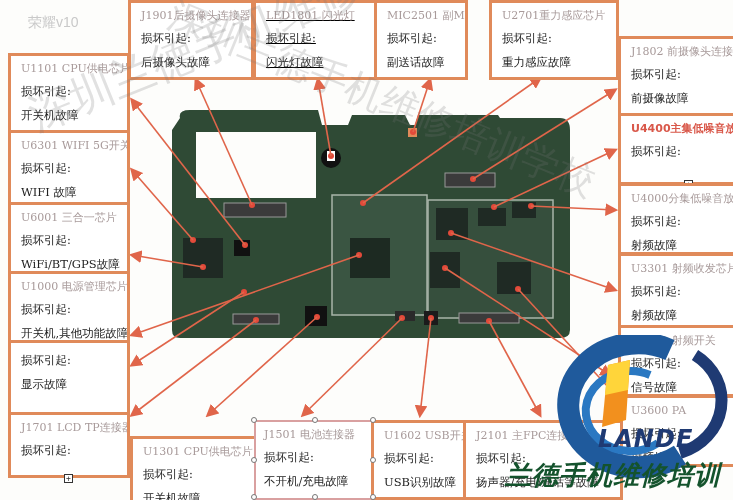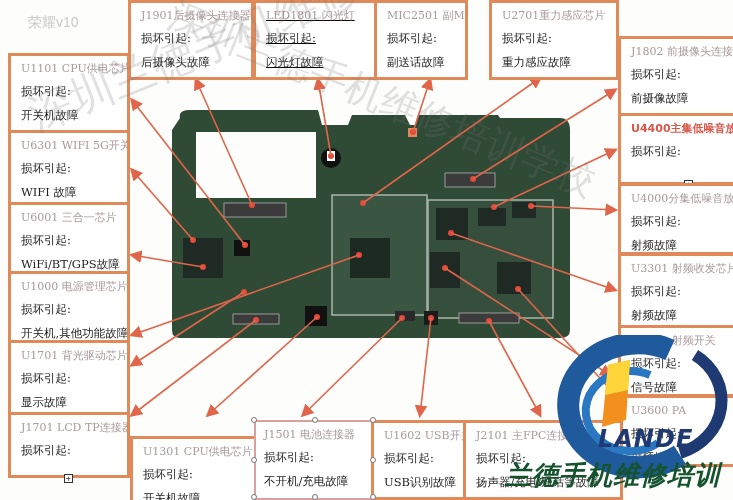--- a/index.html
+++ b/index.html
@@ -191,21 +191,20 @@
     <div class="title">U6001  三合一芯片</div>
     <div class="line">损坏引起:</div>
     <div class="line">WiFi/BT/GPS故障</div>
   </div>
   <div class="box" style="left:8px; top:271px; width:122px; height:72px;">
     <div class="title">U1000  电源管理芯片</div>
     <div class="line">损坏引起:</div>
     <div class="line">开关机,其他功能故障</div>
   </div>
   <div class="box" style="left:8px; top:340px; width:122px; height:75px;">
-    <div class="title">U1701  背光驱动芯片</div>
     <div class="line">损坏引起:</div>
     <div class="line">显示故障</div>
   </div>
   <div class="box" style="left:8px; top:412px; width:122px; height:66px;">
     <div class="title">J1701  LCD TP连接器</div>
     <div class="line">损坏引起:</div>
     <div class="line"></div>
   </div>
   <div class="expand-icon" style="left:64px; top:474px;">+</div>
 

